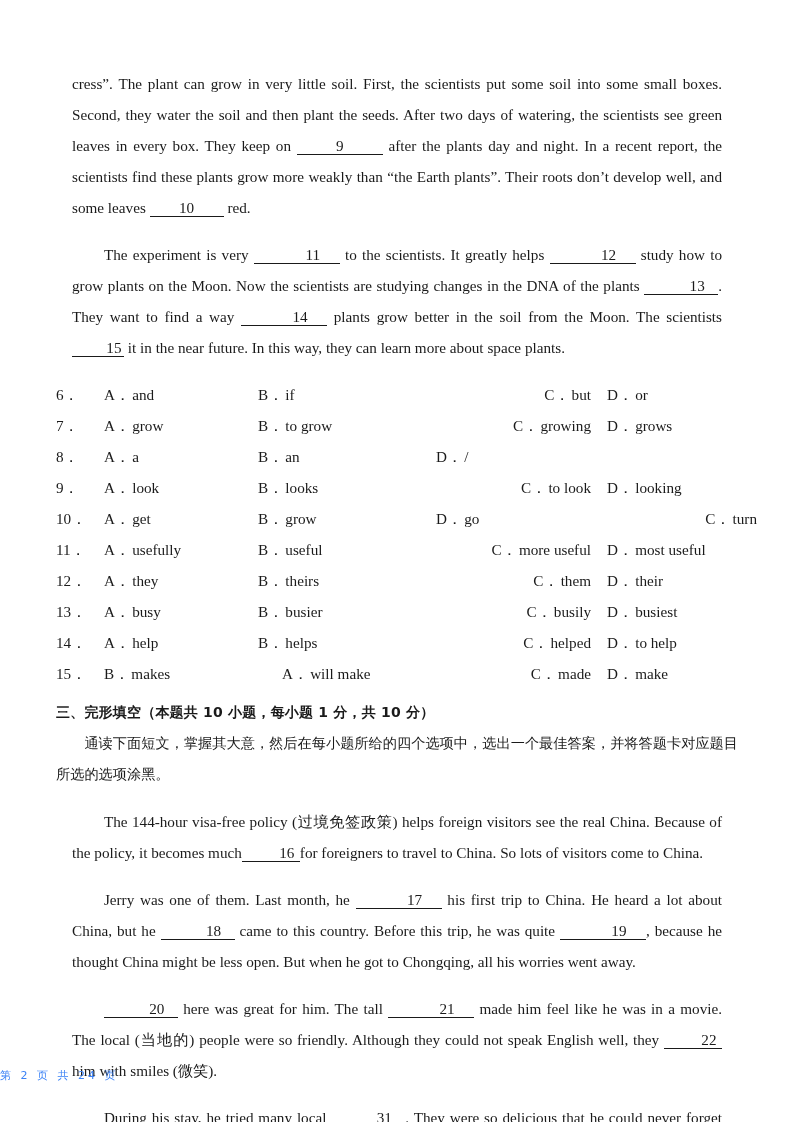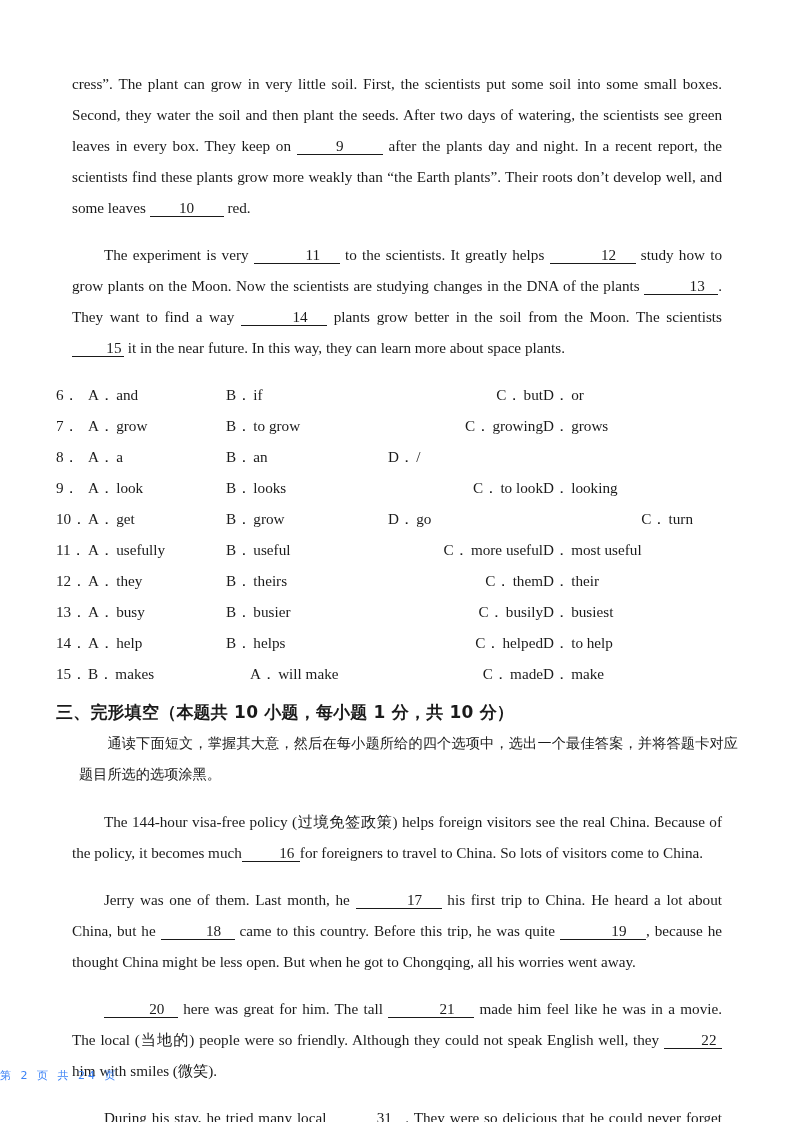--- a/index.html
+++ b/index.html
@@ -61,47 +61,48 @@
   }
   .mc-num {
     width: 32px;
     flex: 0 0 32px;
     text-align: left;
     white-space: nowrap;
   }
   .mc-opt {
     white-space: nowrap;
     overflow: visible;
+    margin-left: 16px;
   }
   .mc-opt.col-a { flex: 0 0 138px; }
   .mc-opt.col-b { flex: 0 0 162px; }
   .mc-opt.col-c { flex: 0 0 155px; text-align: right; }
   .mc-opt.col-d { flex: 0 0 150px; }
   .mc-letter { margin-right: 2px; }
 
   
   .section-heading {
     font-family: "Liberation Serif", "DejaVu Serif", serif;
     font-weight: bold;
-    font-size: 17px;
+    font-size: 14px;
     line-height: 31px;
     margin: 8px 0 0 0;
     letter-spacing: 0.2px;
   }
   .cn {
     font-family: "DejaVu Sans", "Liberation Sans", sans-serif;
   }
   .instructions {
     font-family: "DejaVu Sans", "Liberation Sans", sans-serif;
     font-size: 14.2px;
     line-height: 31px;
     text-align: justify;
     margin: 0;
   }
-  .instructions.indent { text-indent: 2em; margin-left: 23px; }
+  .instructions.indent { text-indent: 2em; }
 
   
   .footer {
     position: absolute;
     left: 0;
     right: 0;
     top: 1068px;
     font-size: 11px;
     letter-spacing: 3px;
     color: #3b82f6;

